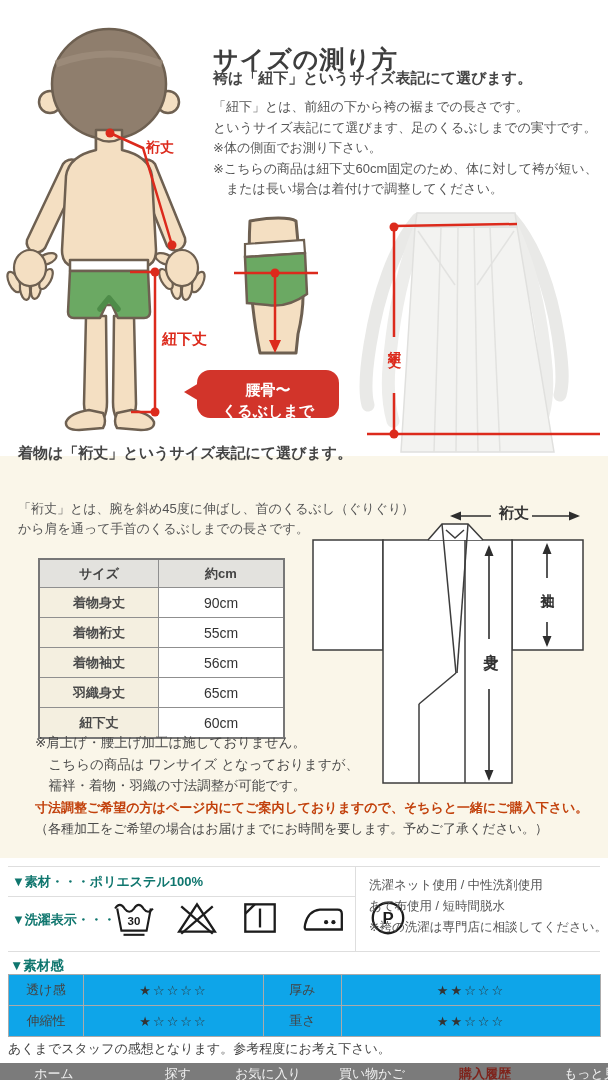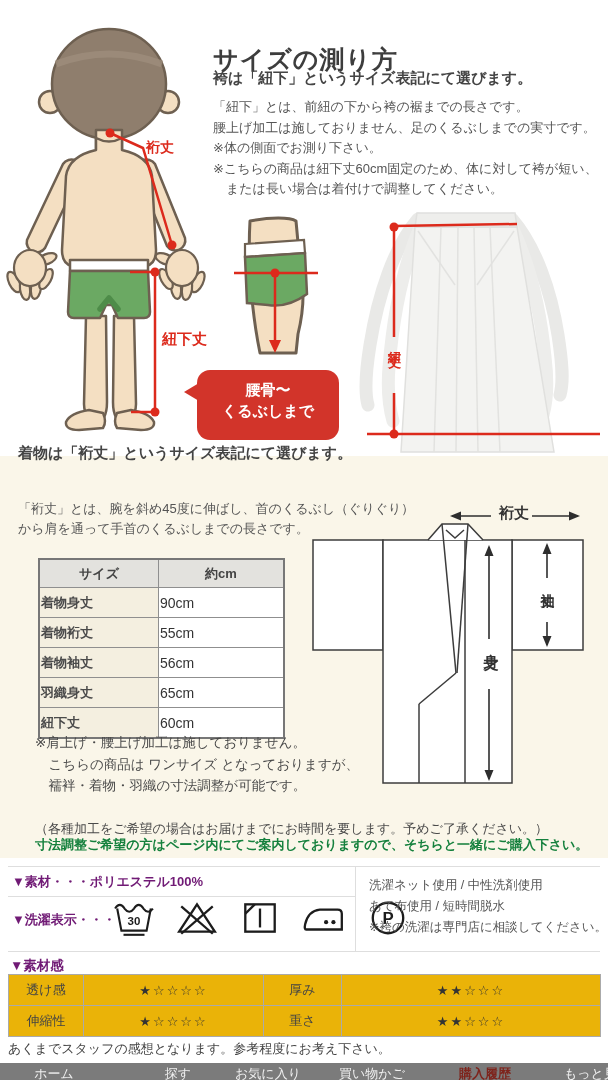--- a/index.html
+++ b/index.html
@@ -10,72 +10,72 @@
   .page-title{left:213px;top:26px;font-size:25px;font-weight:bold;color:#3d3d3d;letter-spacing:1px;}
   .lead{font-size:15px;font-weight:bold;color:#444;}
   .lead1{left:213px;top:69px;}
   .desc{font-size:13px;line-height:20.5px;color:#555;white-space:pre;}
   .desc1{left:213px;top:97px;}
   .red-label{color:#dc2a1c;font-weight:bold;}
   .lab-yuki{left:146px;top:139px;font-size:14px;}
   .lab-himo-body{left:162px;top:330px;font-size:15px;}
   .vtext{writing-mode:vertical-rl;text-orientation:upright;}
   .lab-himo-hakama{left:385px;top:341px;font-size:13px;letter-spacing:2px;}
-  .bubble{left:197px;top:370px;width:142px;height:70px;background:#d2342a;border-radius:13px;
+  .bubble{left:197px;top:370px;width:142px;height:48px;background:#d2342a;border-radius:13px;
           color:#fff;font-weight:bold;font-size:15px;line-height:21px;text-align:center;padding-top:9px;box-sizing:border-box;}
   .bubble:before{content:"";position:absolute;left:-13px;top:13px;border:9px solid transparent;
                  border-right:15px solid #d2342a;border-left:0;}
   
   .cream{left:0;top:456px;width:608px;height:402px;background:#faf6e9;}
   .lead2{left:18px;top:444px;}
   .desc2{left:18px;top:499px;font-size:13px;line-height:20px;color:#555;white-space:pre;}
   table.size{left:38px;top:558px;border-collapse:collapse;background:#bef264;}
   table.size,table.size td,table.size th{border:1px solid #8f8f8f;}
   table.size{border:2px solid #777;}
   table.size th{width:116px;height:25px;background:#e3e2de;font-size:13px;font-weight:bold;color:#444;}
   table.size th.v{width:122px;}
-  table.size td{height:27px;text-align:left;font-size:13px;}
+  table.size td{height:27px;text-align:center;font-size:13px;}
   table.size td.k{background:#f4efe0;font-weight:bold;color:#4a4a4a;}
   table.size td.v{background:#fff;color:#333;font-size:14px;}
   .k-lab{color:#333;font-weight:bold;background:transparent;}
   .k-yuki{left:492px;top:504px;width:44px;text-align:center;font-size:15px;}
   .k-sode{left:539px;top:581px;font-size:14px;letter-spacing:2px;}
   .k-mi{left:481px;top:642px;font-size:15px;letter-spacing:2px;}
   .notes{left:35px;top:732px;font-size:13.5px;line-height:21.5px;color:#4a4a4a;white-space:pre;}
-  .note-red{left:35px;top:799px;font-size:13px;font-weight:bold;color:#15803d;white-space:nowrap;margin-top:37px;}
+  .note-red{left:35px;top:799px;font-size:13px;font-weight:bold;color:#c2410c;white-space:nowrap;}
   .note-paren{left:35px;top:820px;font-size:13px;color:#4a4a4a;white-space:nowrap;}
   
   .hline{background:#dedede;height:1px;}
   .vline{background:#dedede;width:1px;}
-  .spec-lab{font-size:13px;font-weight:bold;color:#701a75;}
+  .spec-lab{font-size:13px;font-weight:bold;color:#0f766e;}
   .mat{left:12px;top:873px;}
   .washlab{left:12px;top:911px;}
   .icons{left:113px;top:899px;display:flex;gap:21px;}
   .icons svg{display:block;}
   .washnotes{left:369px;top:875px;font-size:12.5px;line-height:21px;color:#555;white-space:pre;}
   .feel-lab{left:10px;top:957px;font-size:13.5px;}
   table.feel{left:8px;top:974px;border-collapse:collapse;table-layout:fixed;width:592px;}
-  table.feel td{border:1px solid #aaa;height:28px;text-align:center;font-size:13px;color:#444;background:#eab308;}
+  table.feel td{border:1px solid #aaa;height:28px;text-align:center;font-size:13px;color:#444;background:#0ea5e9;}
   table.feel td.stars{letter-spacing:2px;color:#333;}
   .feel-note{left:8px;top:1040px;font-size:13px;color:#444;}
   
   .navbar{left:0;top:1063px;width:608px;height:17px;background:#7b7b7b;overflow:hidden;}
   .navbar span{position:absolute;top:2px;transform:translateX(-50%);font-size:13px;color:#f0f0f0;white-space:nowrap;}
   .navbar .n1{left:54px;}.navbar .n2{left:178px;}.navbar .n3{left:268px;}
   .navbar .n4{left:372px;}.navbar .n5{left:485px;color:#7e241c;font-weight:bold;}.navbar .n6{left:597px;}
 </style>
 </head>
 <body>
 
 <div class="page">
 
   <h1 class="abs page-title">サイズの測り方</h1>
   <div class="abs lead lead1">袴は「紐下」というサイズ表記にて選びます。</div>
   <div class="abs desc desc1"><span>「紐下」とは、前紐の下から袴の裾までの長さです。</span>
-<span>腰上げ加工は施しておりません、足のくるぶしまでの実寸です。</span>
+<span>というサイズ表記にて選びます、足のくるぶしまでの実寸です。</span>
 <span>※体の側面でお測り下さい。</span>
 <span>※こちらの商品は紐下丈60cm固定のため、体に対して袴が短い、</span>
 <span>　または長い場合は着付けで調整してください。</span></div>
 
   <svg class="abs" style="left:0;top:18px" width="215" height="414" viewBox="0 0 215 414">
     <g stroke="#6e6051" stroke-width="2.5" stroke-linejoin="round">
 
       <circle cx="50" cy="84" r="11" fill="#f4dfc2"></circle>
       <circle cx="168" cy="84" r="11" fill="#f4dfc2"></circle>
 

